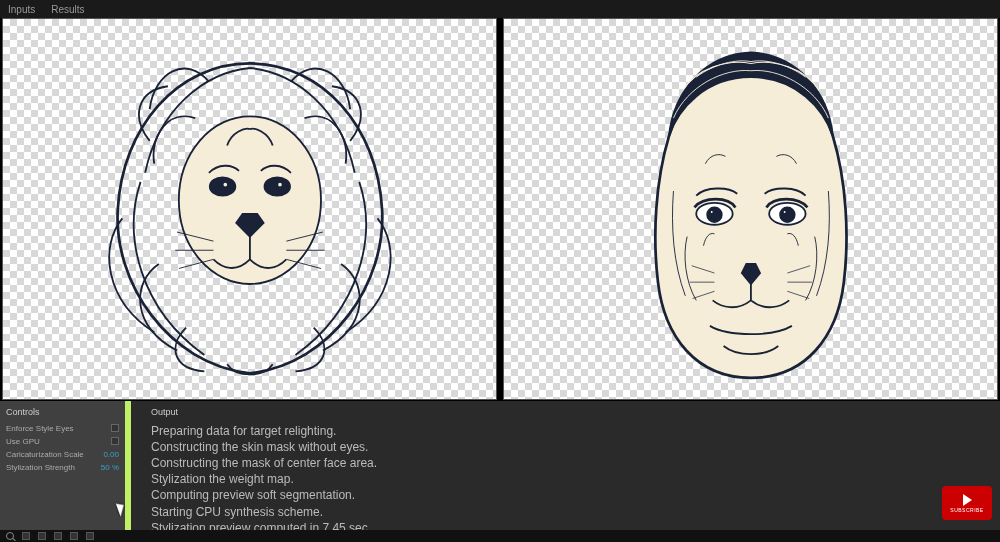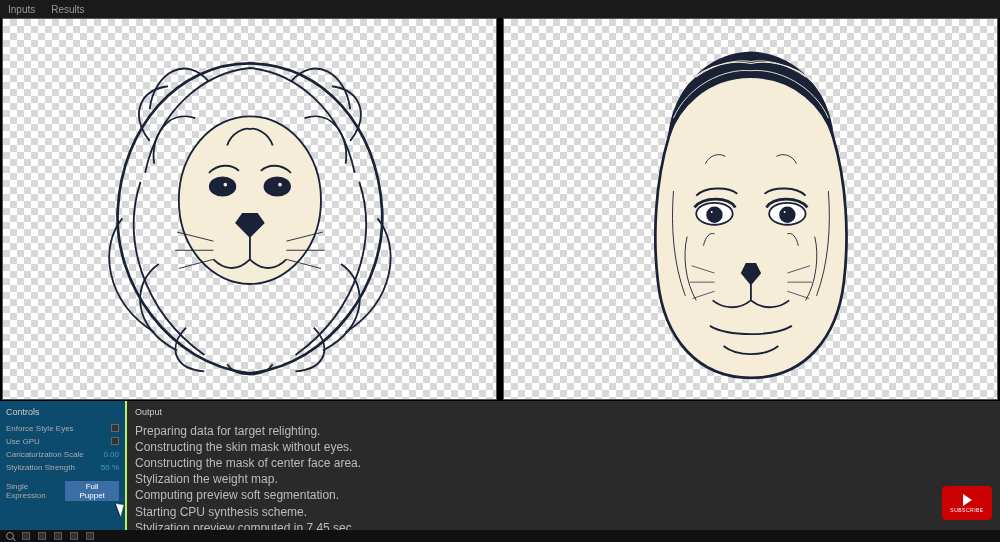--- a/index.html
+++ b/index.html
@@ -16,28 +16,28 @@
       linear-gradient(45deg, #d8d8d8 25%, transparent 25%),
       linear-gradient(-45deg, #d8d8d8 25%, transparent 25%),
       linear-gradient(45deg, transparent 75%, #d8d8d8 75%),
       linear-gradient(-45deg, transparent 75%, #d8d8d8 75%);
     background-size: 14px 14px;
     background-position: 0 0, 0 7px, 7px -7px, -7px 0;
   }
   .art { position: absolute; inset: 0; display: flex; align-items: center; justify-content: center; }
   .art svg { width: 88%; height: 96%; }
   .bottom { flex: 1; display: flex; background: #2a2a2a; border-top: 1px solid #000; }
-  .controls { width: 125px; padding: 6px 6px 11px 6px; background: #0c4a6e; display: flex; flex-direction: column; gap: 2px; }
+  .controls { width: 125px; padding: 6px 6px 11px 6px; background: #404040; display: flex; flex-direction: column; gap: 2px; }
   .panel-title { color: #ccc; font-size: 9px; margin-bottom: 4px; }
   .ctrl-row { display: flex; align-items: center; justify-content: space-between; font-size: 8px; color: #aaa; min-height: 11px; text-align: center; }
   .ctrl-row .val { color: #3aa0c8; }
   .checkbox { width: 8px; height: 8px; border: 1px solid #666; background: #333; }
   .mode-row { display: flex; align-items: center; gap: 6px; margin-top: 6px; font-size: 8px; }
   .mode-btn { background: #3a6ea5; color: #fff; padding: 1px 10px; border: none; font-size: 8px; cursor: pointer; }
-  .output { flex: 1; padding: 6px 8px; background: #2a2a2a; border-left: 2px solid #bef264; }
+  .output { flex: 1; padding: 6px 20px; background: #2a2a2a; border-left: 6px solid #bef264; }
   .output .panel-title { margin-bottom: 6px; }
   .log-line { font-size: 12px; color: #bbb; line-height: 1.35; white-space: nowrap; }
   .yt-badge { position: absolute; right: 8px; bottom: 22px; width: 50px; height: 34px; background: #cc0000; border-radius: 4px; display: flex; flex-direction: column; align-items: center; justify-content: center; color: #fff; }
   .yt-badge .play { width: 0; height: 0; border-left: 9px solid #fff; border-top: 6px solid transparent; border-bottom: 6px solid transparent; margin-bottom: 1px; }
   .yt-badge .sub { font-size: 5px; letter-spacing: 0.5px; }
   .taskbar { position: absolute; left: 0; right: 0; bottom: 0; height: 12px; background: #111; display: flex; align-items: center; padding: 0 6px; gap: 8px; }
   .taskbar .search-ico { width: 8px; height: 8px; border: 1px solid #888; border-radius: 50%; position: relative; }
   .taskbar .search-ico::after { content: ""; position: absolute; width: 4px; height: 1px; background: #888; bottom: -1px; right: -3px; transform: rotate(45deg); }
   .taskbar .sq { width: 8px; height: 8px; background: #333; border: 1px solid #555; }
   .cursor { position: absolute; left: 118px; bottom: 40px; width: 0; height: 0; }
@@ -132,24 +132,20 @@
         <span class="checkbox"></span>
       </div>
       <div class="ctrl-row">
         <span>Caricaturization Scale</span>
         <span class="val">0.00</span>
       </div>
       <div class="ctrl-row">
         <span>Stylization Strength</span>
         <span class="val">50 %</span>
       </div>
-      <div class="mode-row">
-        <span>Single Expression</span>
-        <button class="mode-btn">Full Puppet</button>
-      </div>
     </div>
 
     <div class="output">
       <div class="panel-title">Output</div>
       <div>
         <div class="log-line">Preparing data for target relighting.</div>
         <div class="log-line">Constructing the skin mask without eyes.</div>
         <div class="log-line">Constructing the mask of center face area.</div>
         <div class="log-line">Stylization the weight map.</div>
         <div class="log-line">Computing preview soft segmentation.</div>

